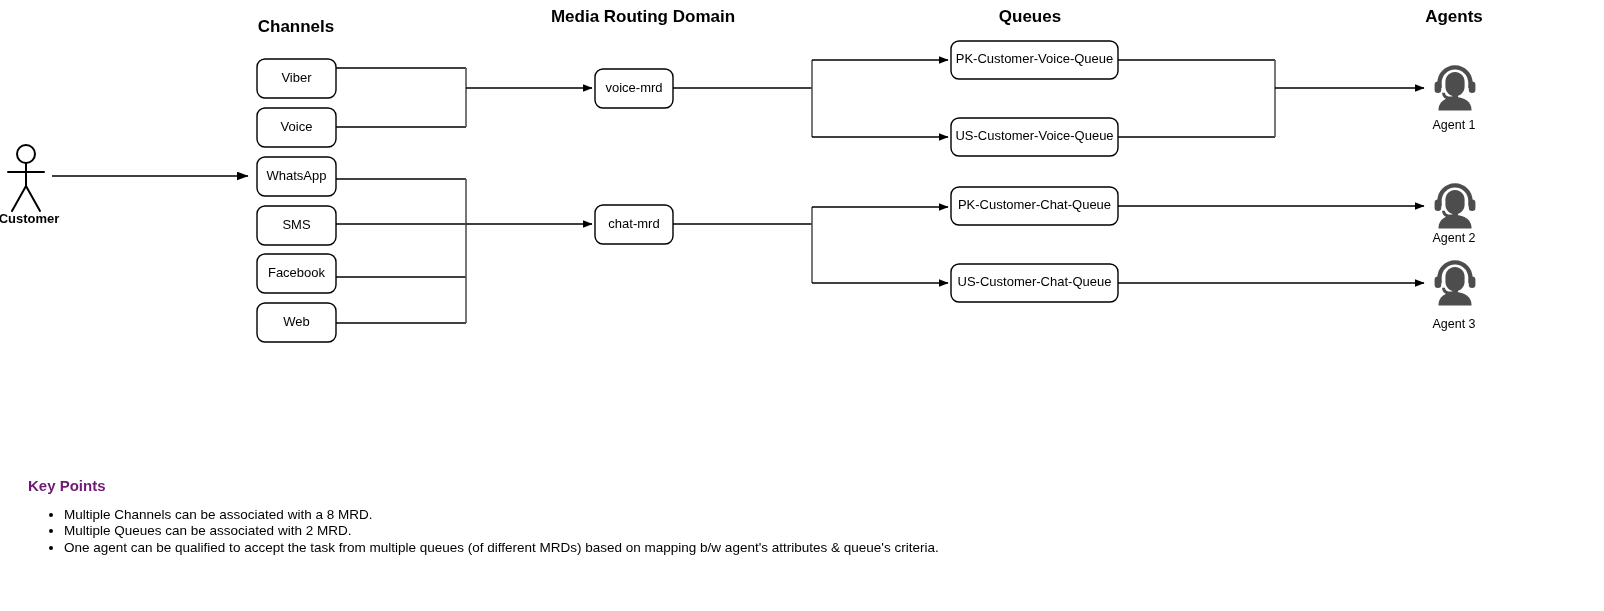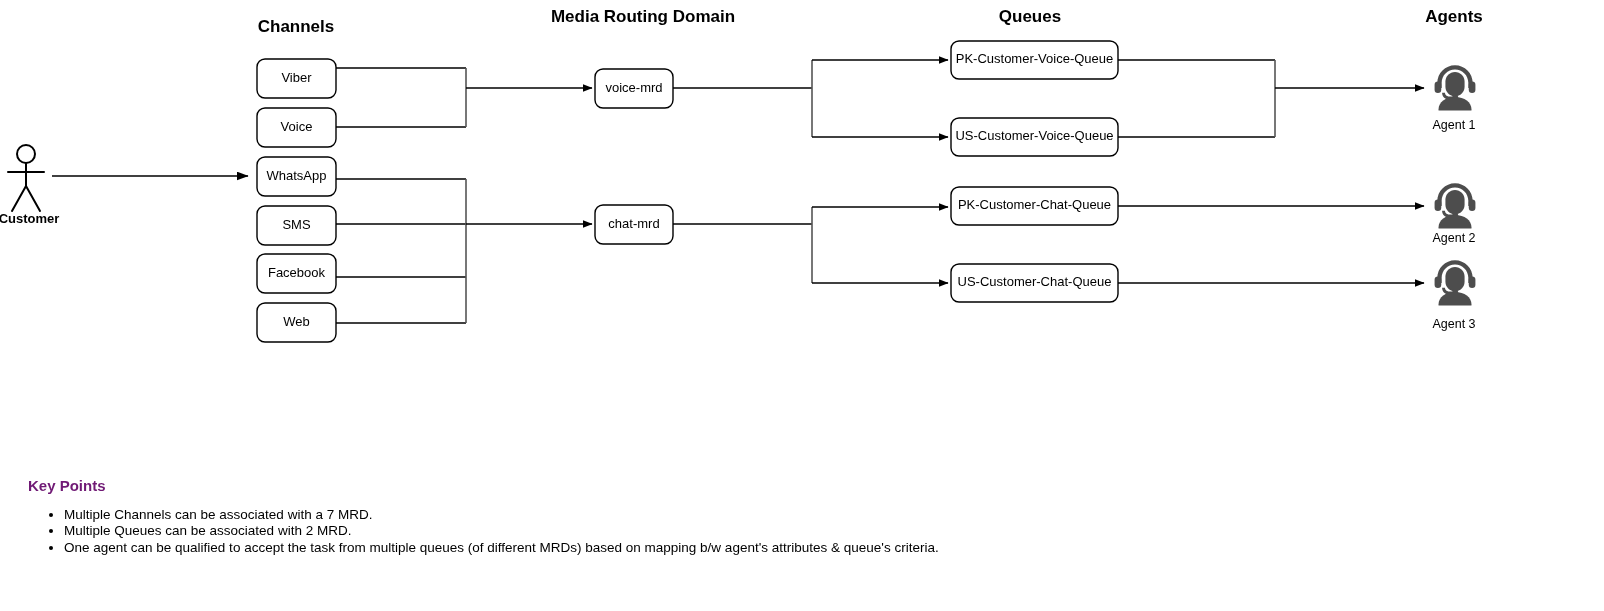--- a/index.html
+++ b/index.html
@@ -242,16 +242,16 @@
     <text class="agent-label" x="1454" y="242">Agent 2</text>
   </g>
   <g>
     <use href="#agent-icon-sym" x="1430" y="257" width="50" height="50" class="agent-glyph"></use>
     <text class="agent-label" x="1454" y="328">Agent 3</text>
   </g>
 </svg>
 
 <div class="keypoints-title">Key Points</div>
 <ul class="keypoints-list">
-  <li>Multiple Channels can be associated with a 7 MRD.</li>
+  <li>Multiple Channels can be associated with a 8 MRD.</li>
   <li>Multiple Queues can be associated with 2 MRD.</li>
   <li>One agent can be qualified to accept the task from multiple queues (of different MRDs) based on mapping b/w agent's attributes &amp; queue's criteria.</li>
 </ul>
 
 </body></html>

